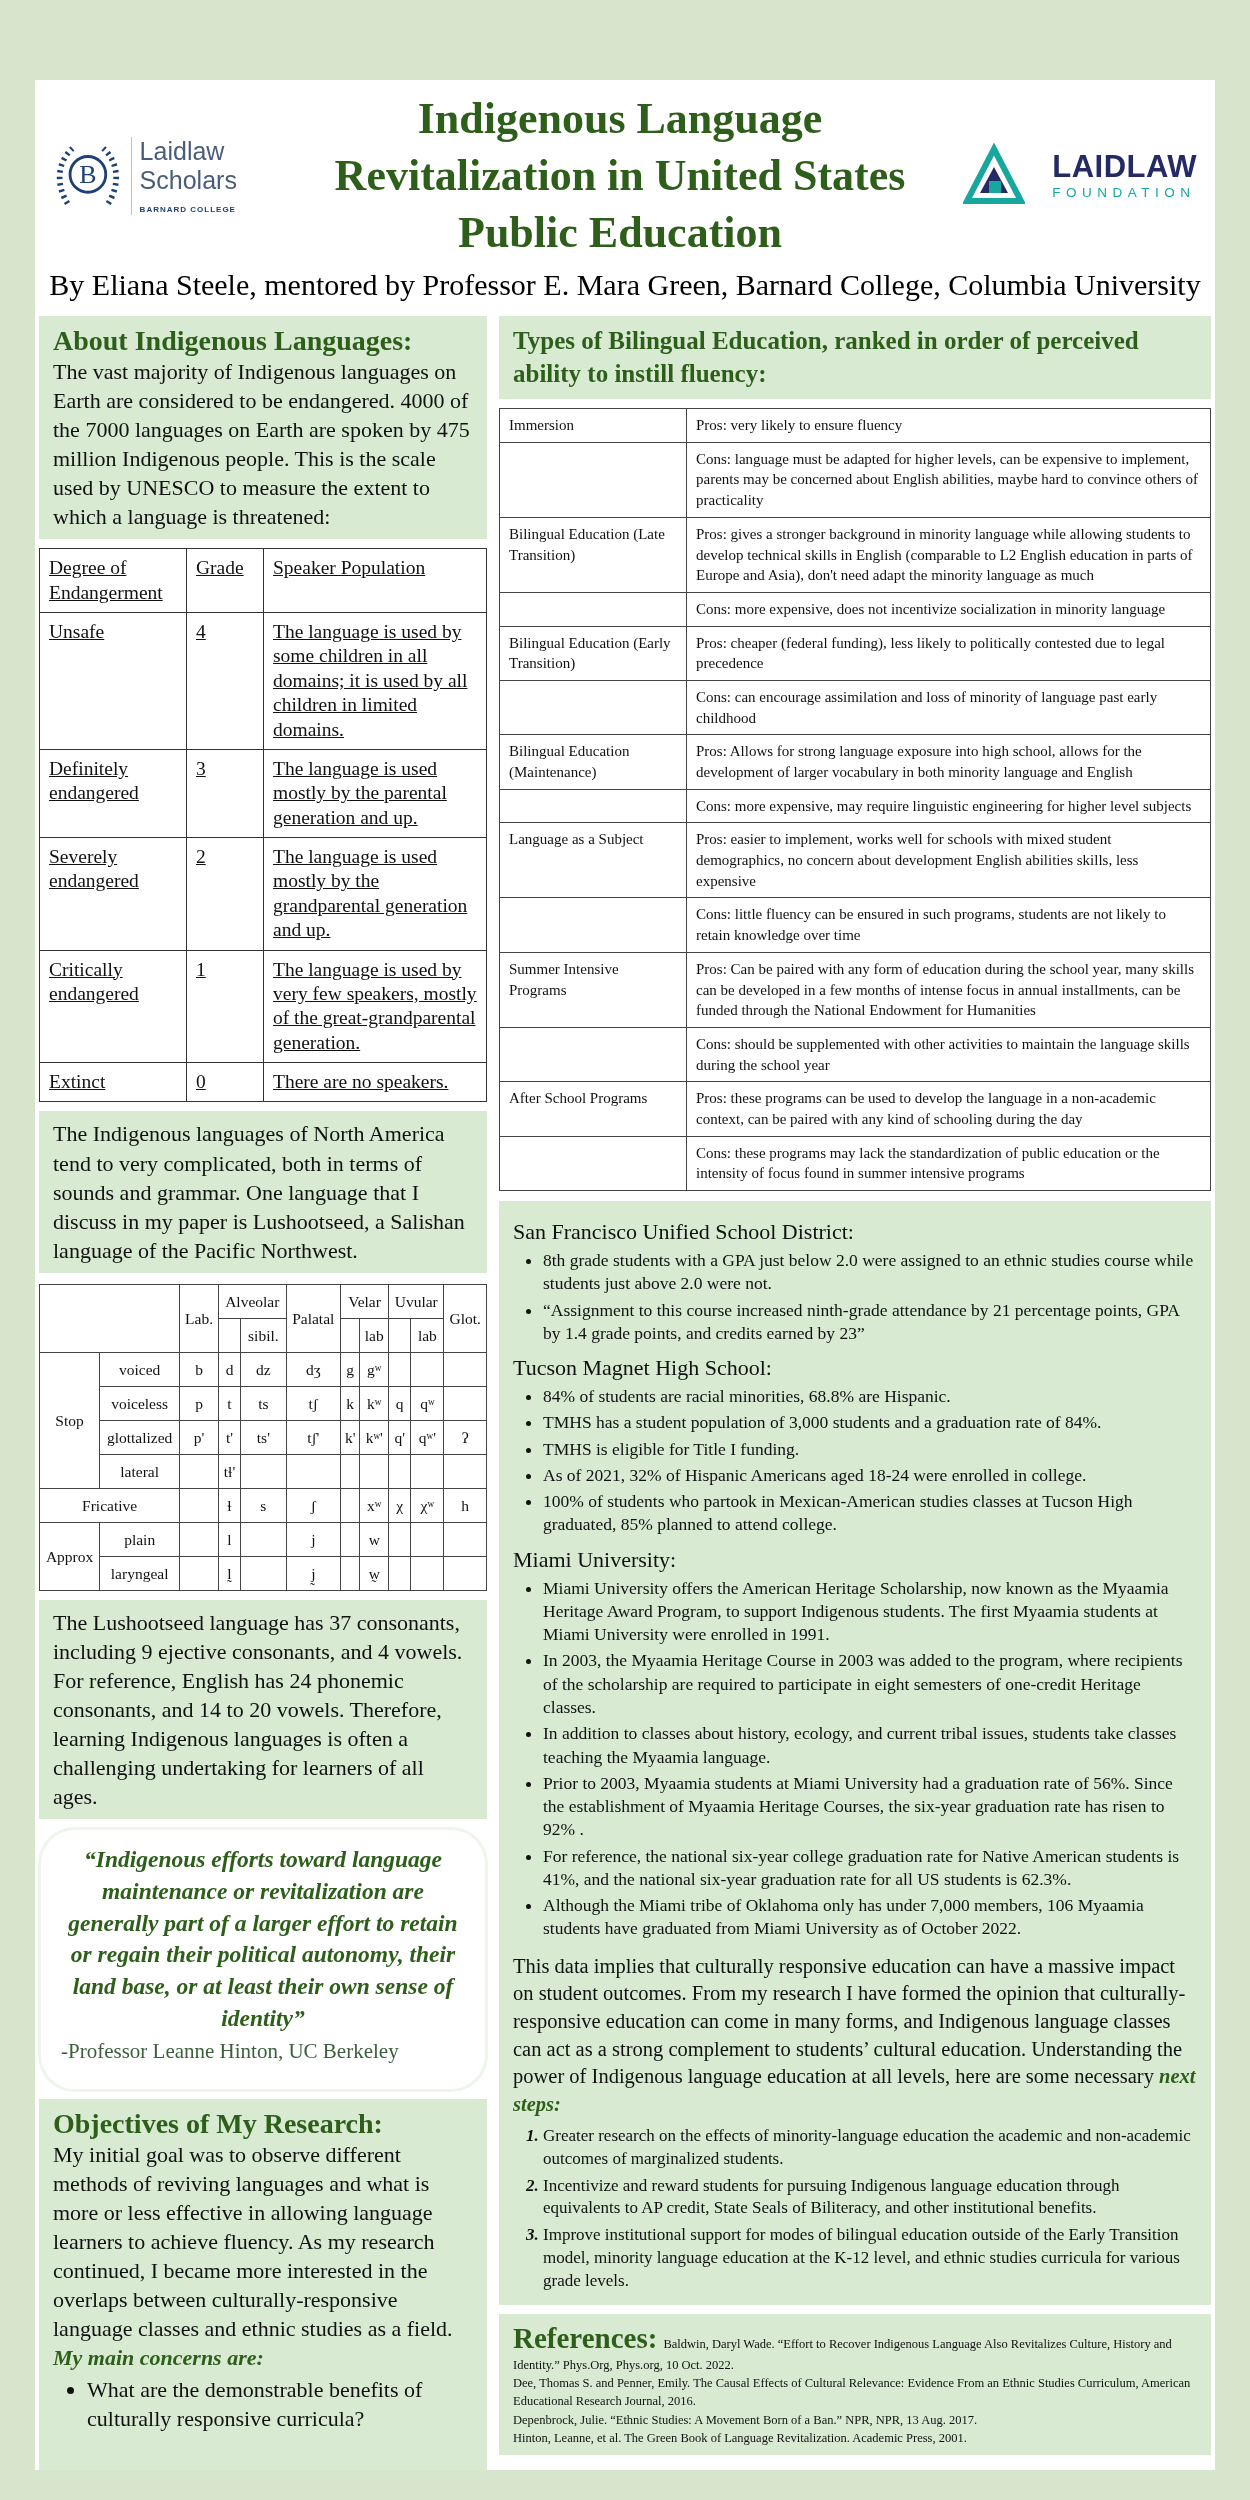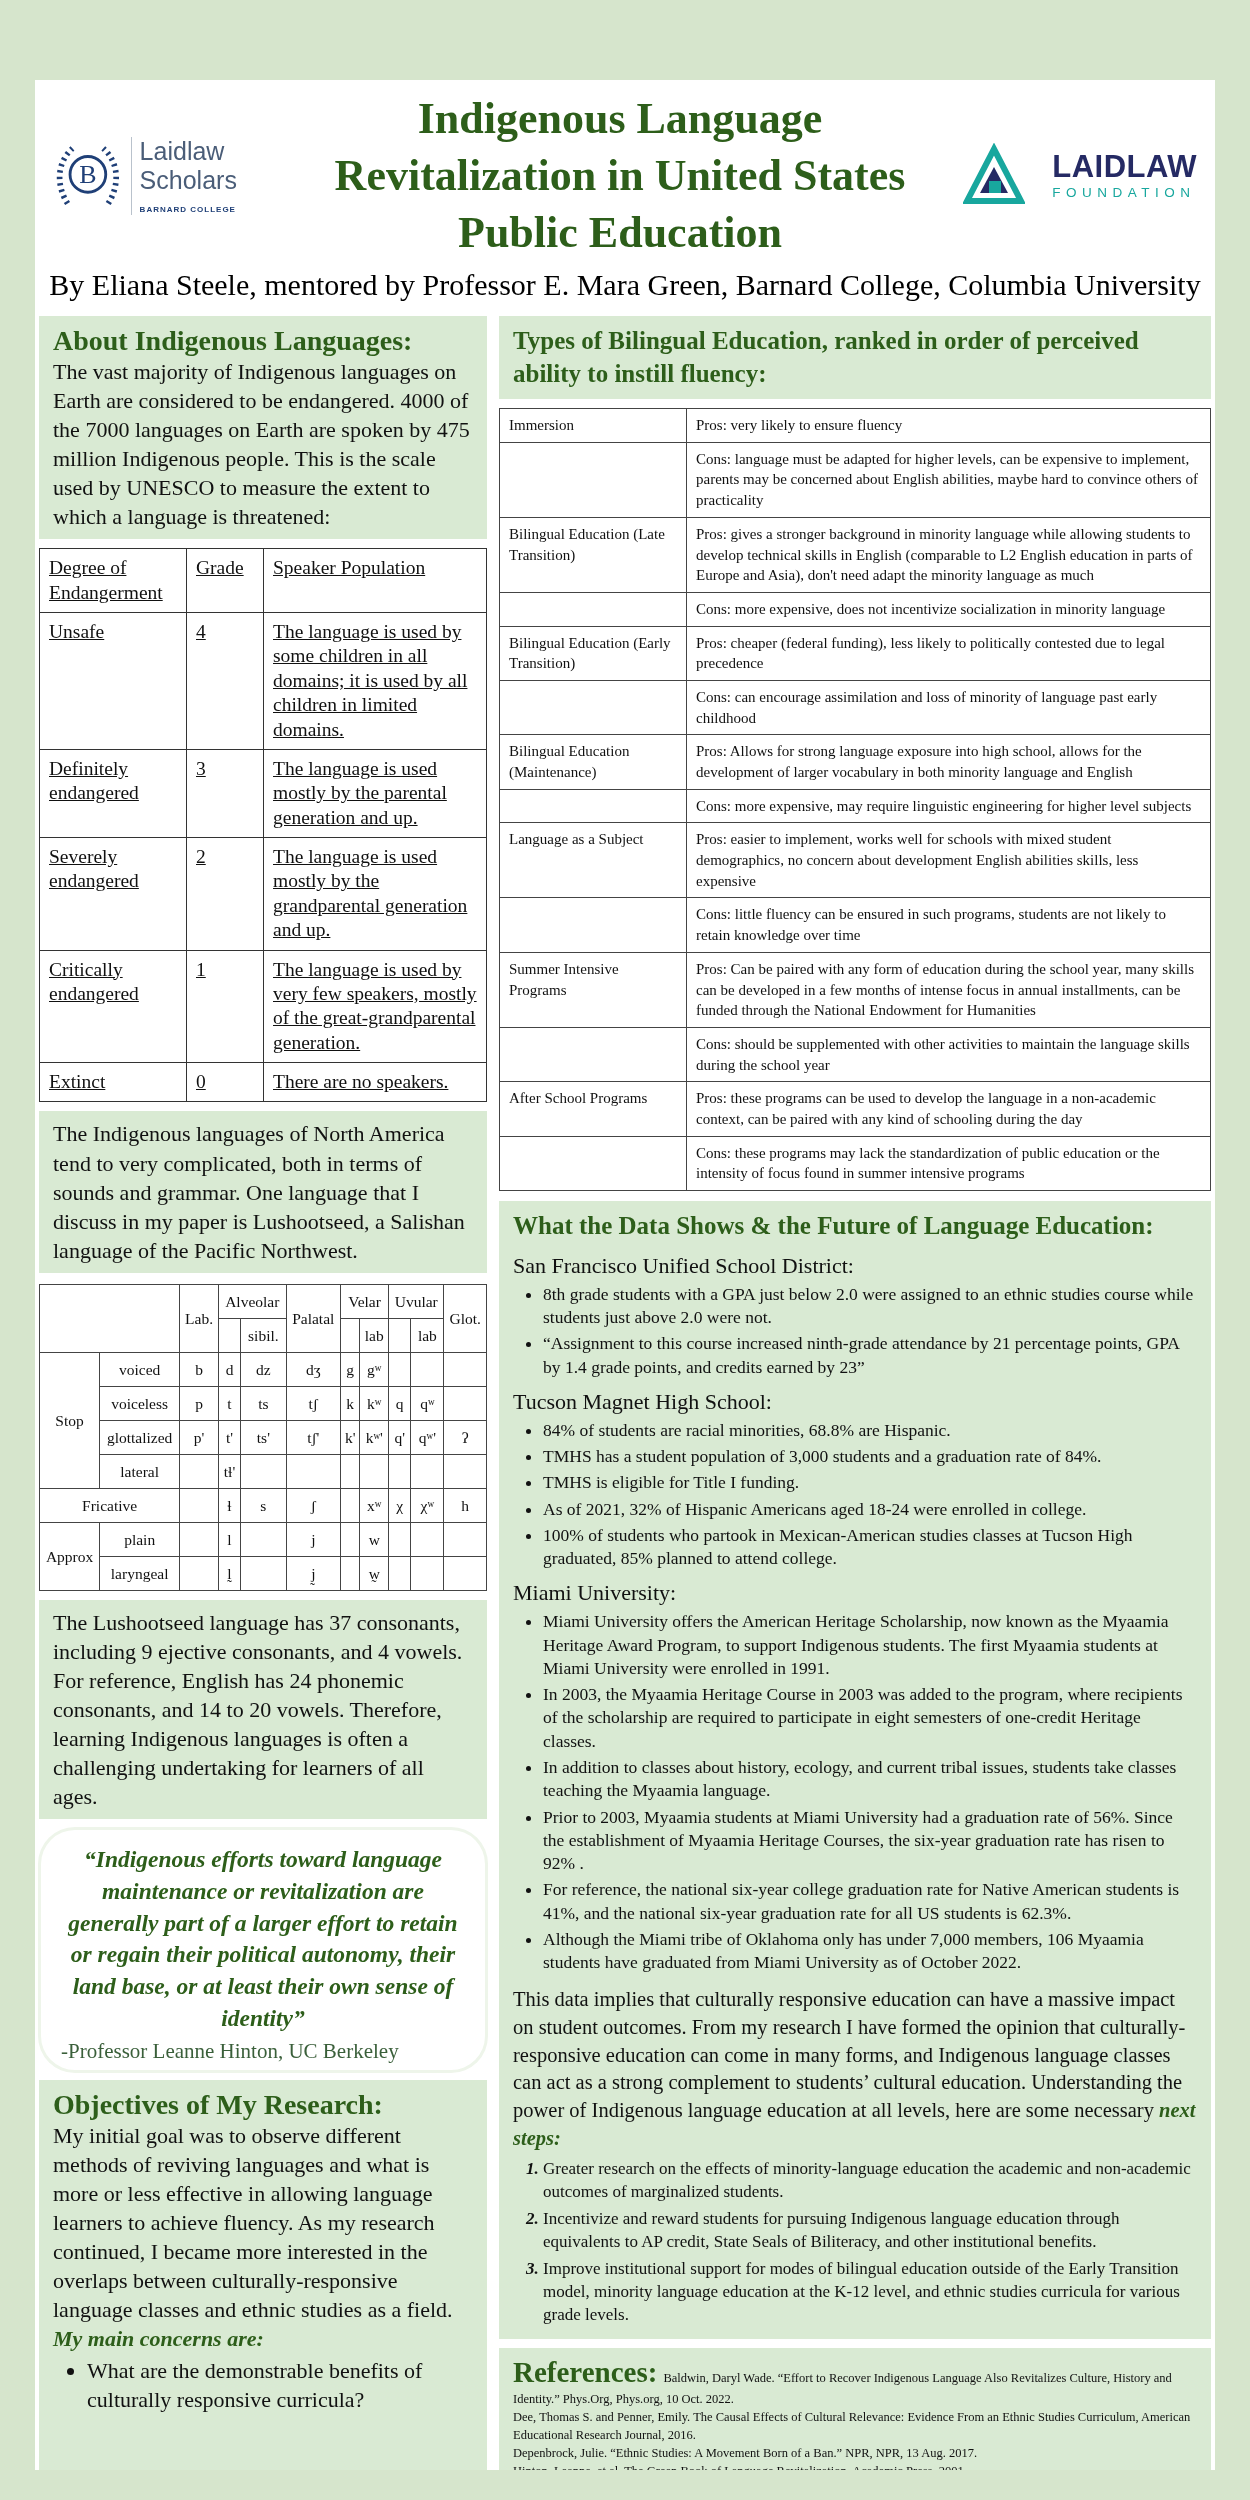--- a/index.html
+++ b/index.html
@@ -39,21 +39,21 @@
   .unesco td,.unesco th{border:1.5px solid #333;padding:7px 9px;font-size:19.5px;font-weight:normal;text-align:left;vertical-align:top;line-height:1.25;text-decoration:underline;}
   .unesco{margin-bottom:9px;}
   .unesco .grade-col{width:58px;}
   .unesco .deg-col{width:128px;}
   
   .phono{margin:2px 0 9px 0;}
   .phono th,.phono td{border:1.2px solid #444;padding:8px 3px;font-size:15.5px;font-weight:normal;text-align:center;vertical-align:middle;line-height:1.1;}
   .phono .lbl{text-align:center;}
   
   .quote-box{
-    background:#ffffff;border-radius:34px;margin:2px 2px 10px 2px;padding:14px 20px 6px 20px;
+    background:#ffffff;border-radius:34px;margin:2px 2px 10px 2px;padding:14px 20px 25px 20px;
     box-shadow:0 0 0 3px #eef5ea;
   }
   .quote-text{color:#2d5e1a;font-weight:bold;font-style:italic;font-size:23.5px;text-align:center;line-height:1.35;}
   .quote-attr{color:#3a5f3a;font-size:21px;margin-top:4px;}
   .accent{color:#2d5e1a;font-weight:bold;font-style:italic;}
   ul.bullets{margin:4px 0 2px 0;padding-left:34px;}
   ul.bullets li{font-size:22px;line-height:1.3;margin-bottom:4px;}
   
   .rc-head{color:#2d5e1a;font-weight:bold;font-size:25px;line-height:1.35;}
   .biling{margin-bottom:10px;border-radius:28px;}
@@ -348,21 +348,20 @@
               <td class="btext">Pros: these programs can be used to develop the language in a non-academic context, can be paired with any kind of schooling during the day</td>
             </tr>
             <tr>
               <td class="btype"></td>
               <td class="btext">Cons: these programs may lack the standardization of public education or the intensity of focus found in summer intensive programs</td>
             </tr>
           </tbody>
       </table>
 
       <div class="panel data-panel">
-        <div class="rc-head">What the Data Shows &amp; the Future of Language Education:</div>
         <div>
             <div class="group">
               <div class="sub-head">San Francisco Unified School District:</div>
               <ul>
                 <li>8th grade students with a GPA just below 2.0 were assigned to an ethnic studies course while students just above 2.0 were not.</li>
                 <li>“Assignment to this course increased ninth-grade attendance by 21 percentage points, GPA by 1.4 grade points, and credits earned by 23”</li>
               </ul>
             </div>
             <div class="group">
               <div class="sub-head">Tucson Magnet High School:</div>

